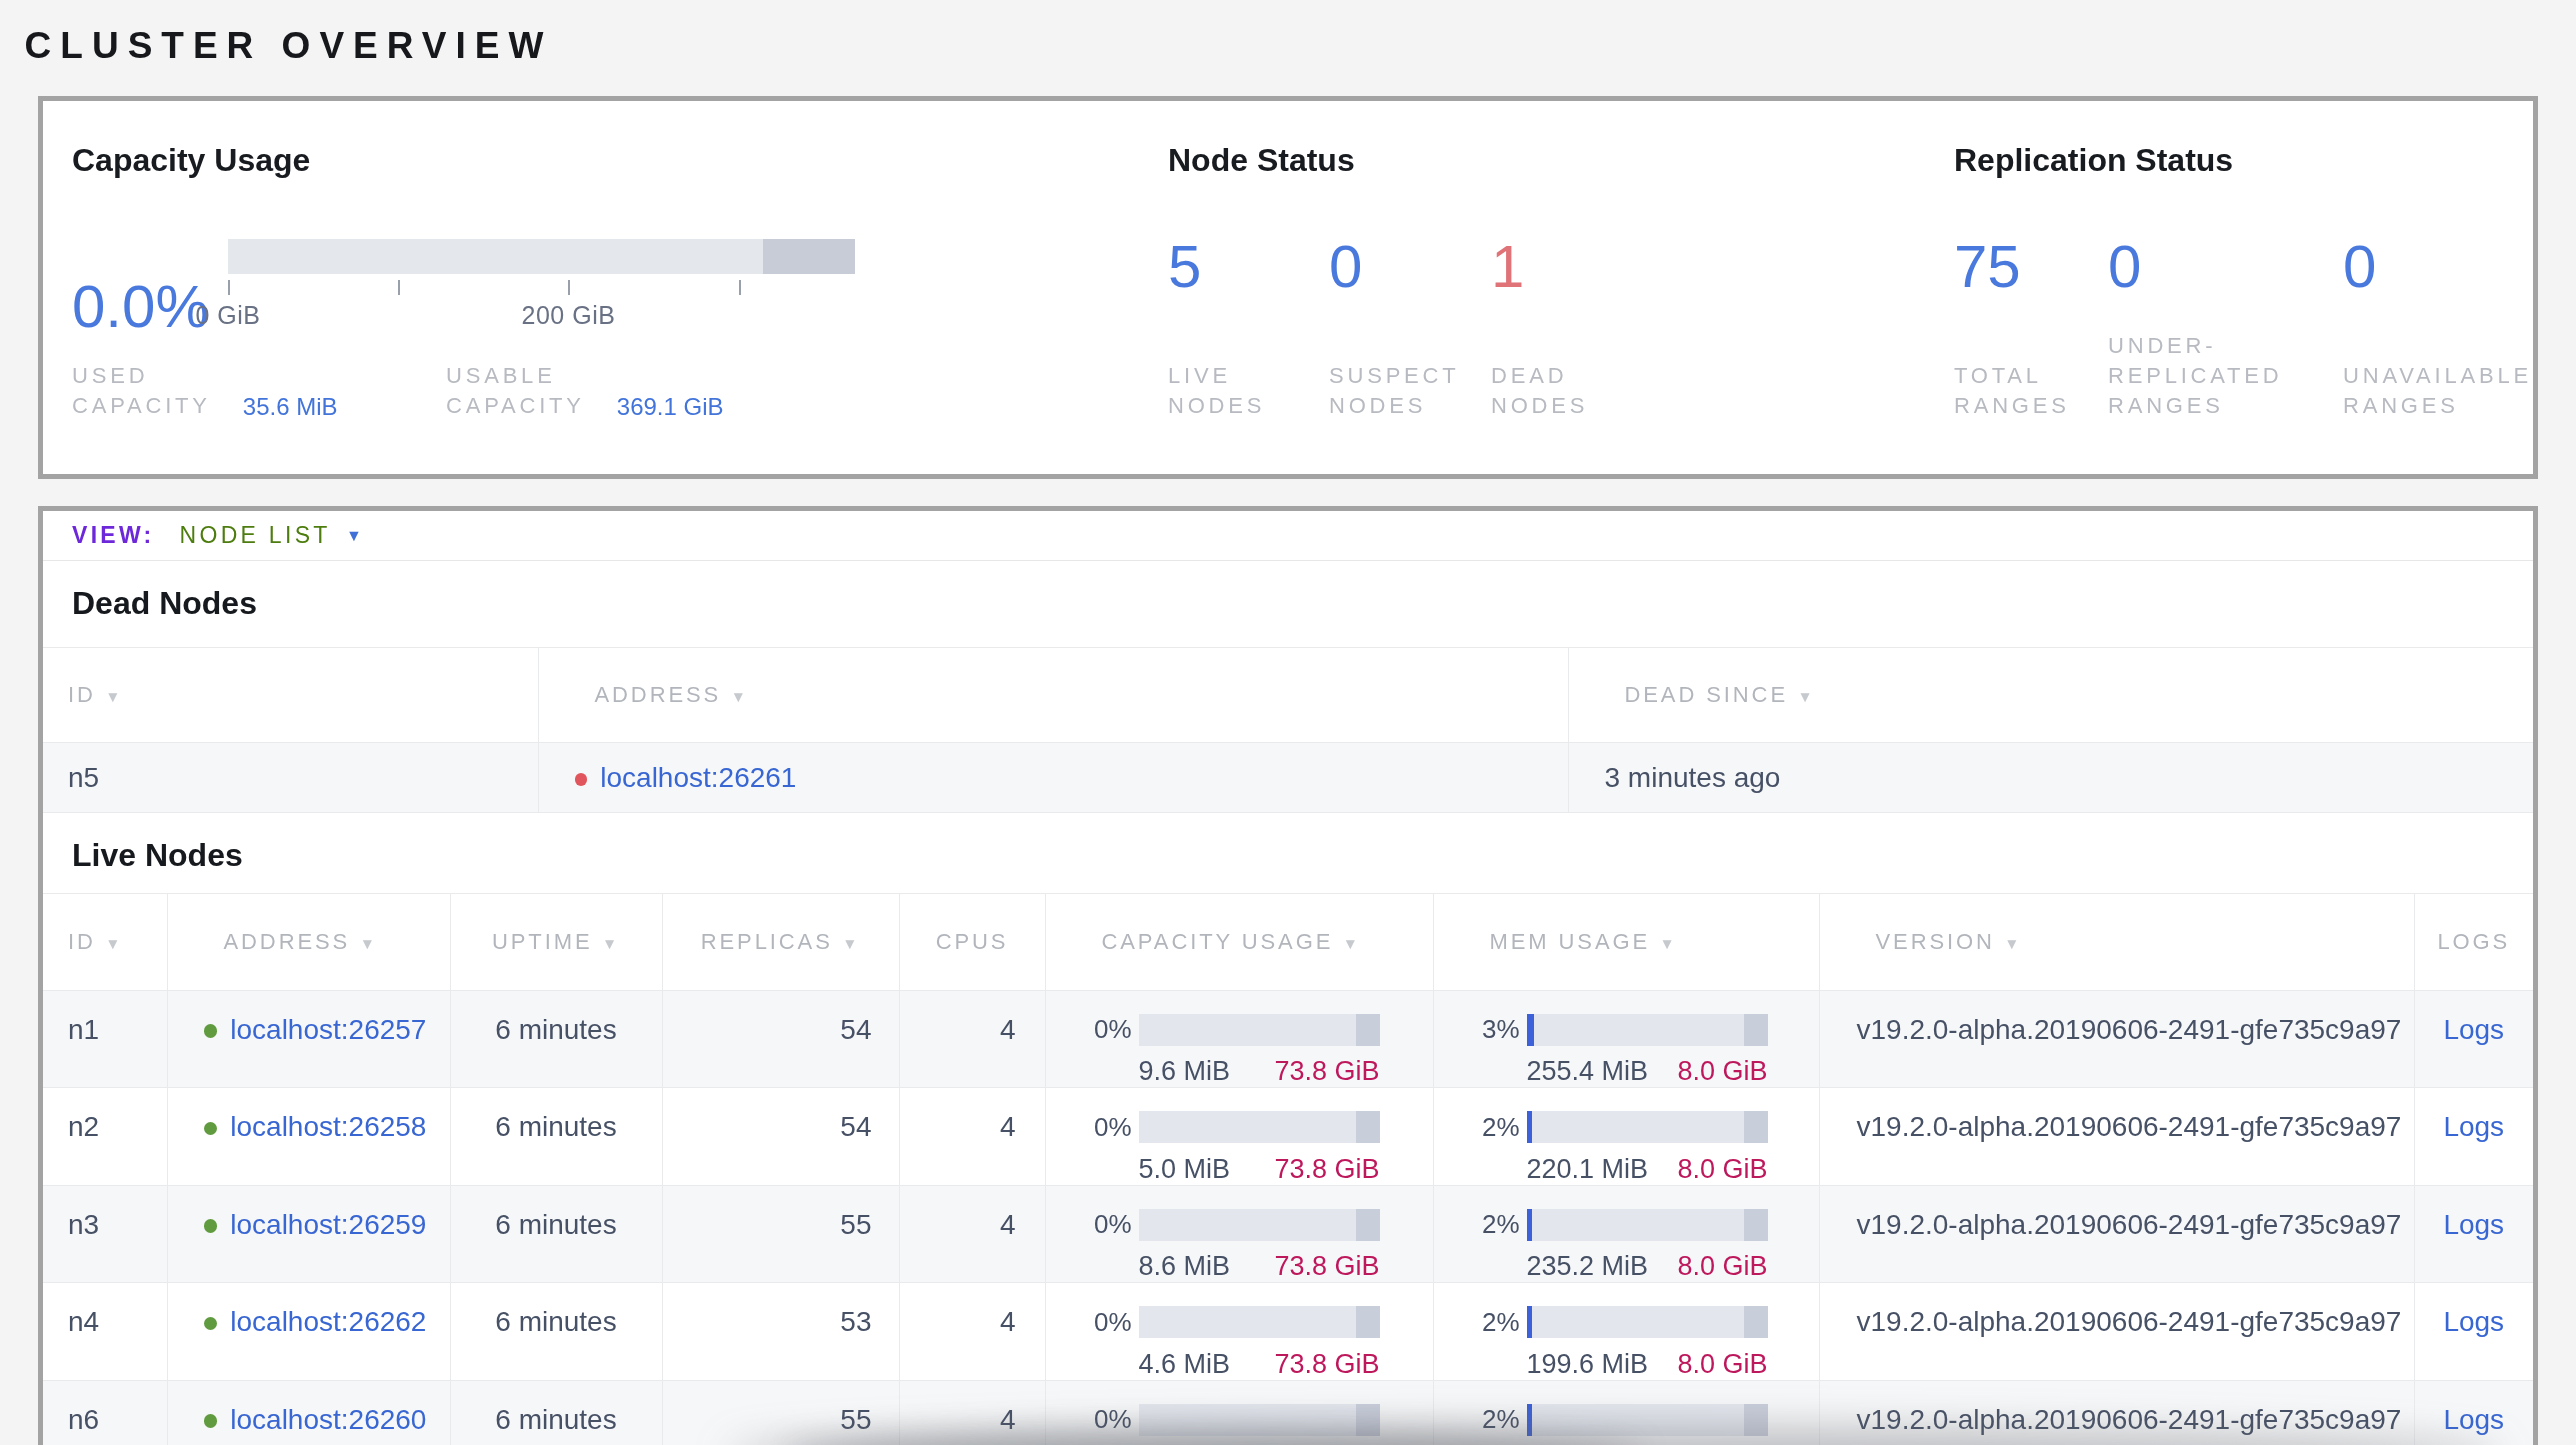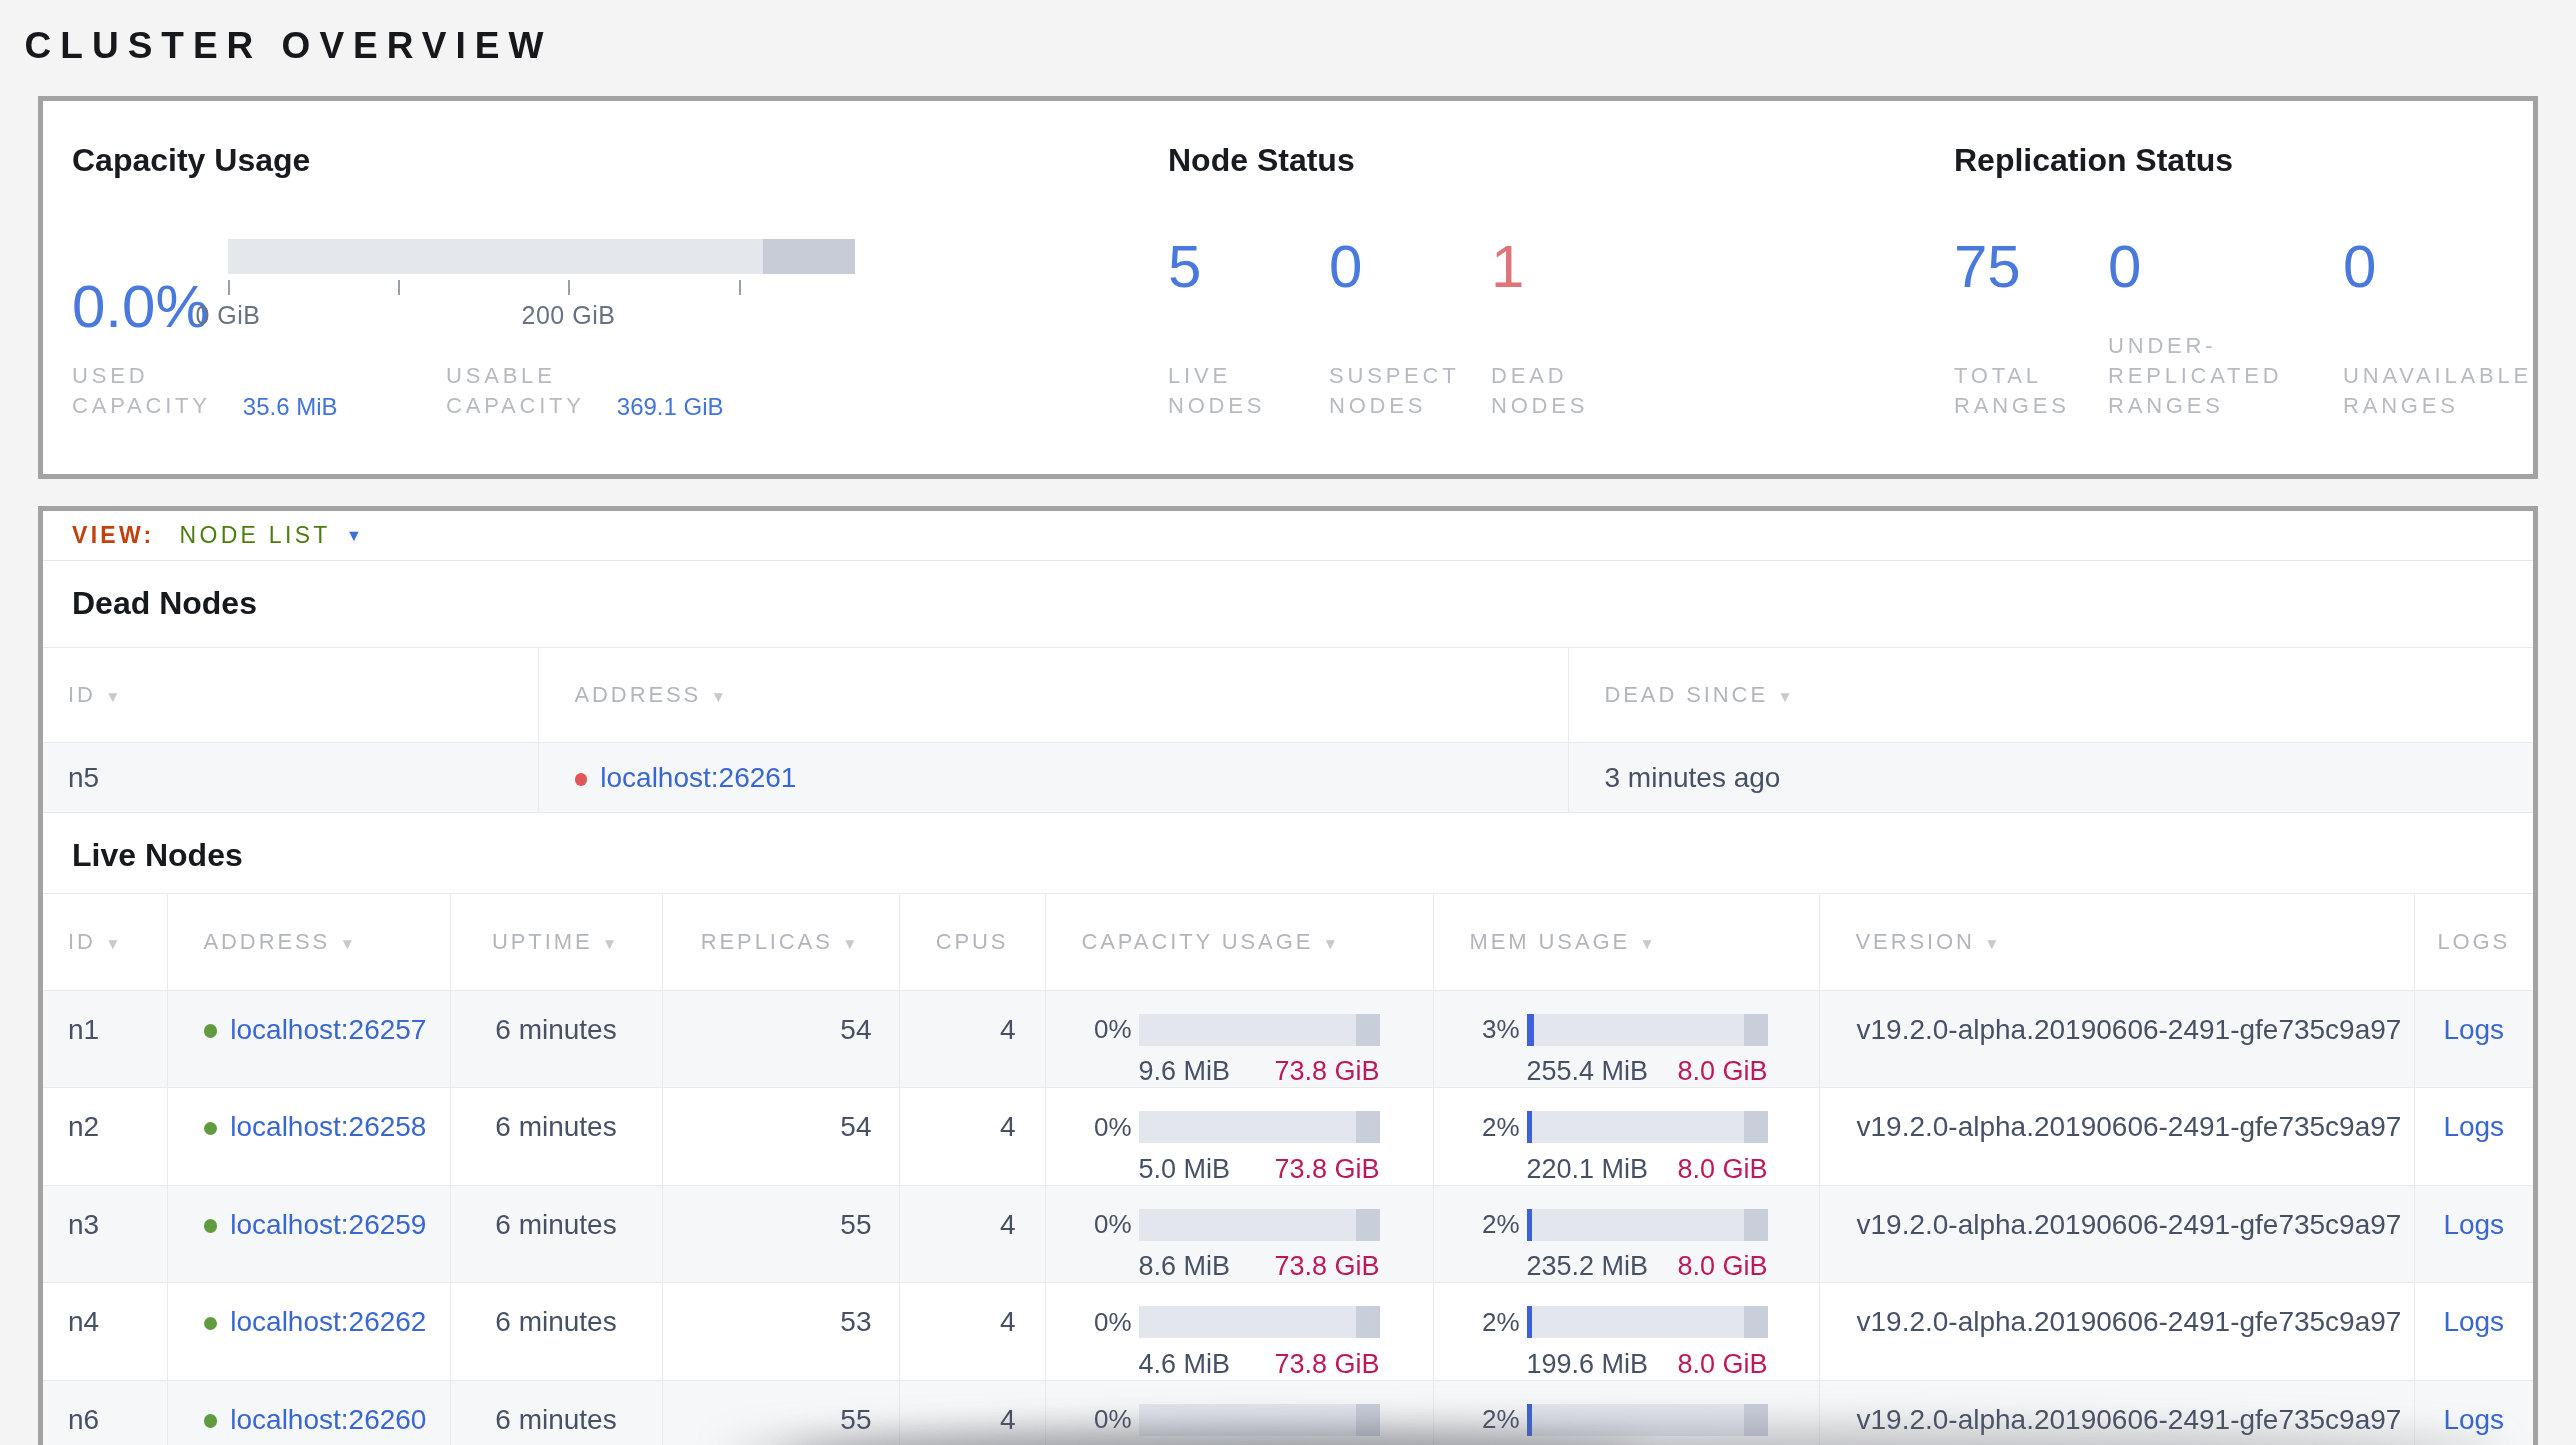--- a/index.html
+++ b/index.html
@@ -66,42 +66,42 @@
   
   .ncol-0 { width:161px; } .ncol-1 { width:162px; } .ncol-2 { flex:1; }
   .rcol-0 { width:154px; } .rcol-1 { width:235px; } .rcol-2 { flex:1; }
 
   
   .table-card { margin-top:27px; }
   .view-bar {
     height:50px; border-bottom:1px solid #e7e7e8;
     display:flex; align-items:center; padding-left:29px;
   }
-  .view-label { font-size:23px; letter-spacing:3.3px; color:#c2410c; font-weight:600; }
+  .view-label { font-size:23px; letter-spacing:3.3px; color:#6d28d9; font-weight:600; }
   .view-select { display:flex; align-items:center; margin-left:25px; cursor:pointer; }
   .view-value { font-size:23px; letter-spacing:3.3px; color:#4d7c0f; font-weight:400; }
   .view-caret { font-size:16px; color:#3f6fd7; margin-left:15.3px; position:relative; top:1px; }
 
   .section-heading {
     font-size:32px; line-height:38px; font-weight:600; color:#16191d;
     margin:23px 0 0 29px;
   }
   .section-heading.dead { margin-top:23px; margin-bottom:25px; }
   .section-heading.live { margin-top:23px; margin-bottom:19px; }
 
   table { border-collapse:collapse; table-layout:fixed; width:100%; }
   th, td { border-right:1px solid #e9eaec; vertical-align:top; text-align:left; }
   th:last-child, td:last-child { border-right:none; }
   thead tr { border-top:1px solid #e9eaec; border-bottom:1px solid #e9eaec; }
   tbody tr { border-bottom:1px solid #e9eaec; }
   tr.shade { background:#f6f7f8; }
 
   th {
     font-size:22px; font-weight:500; letter-spacing:2.9px; color:#b2b6bc;
-    vertical-align:middle; padding-left:36px; white-space:nowrap;
+    vertical-align:middle; padding-left:56px; white-space:nowrap;
   }
   .sort-arrow { font-size:15.3px; color:#c6c9cd; margin-left:9.5px; }
 
   
   .dead-table thead tr { height:95px; }
   .dead-table tbody tr { height:70px; }
   .dead-table td { font-size:28px; padding:19px 0 0 36px; color:#475166; }
   .dead-table th.col-id, .dead-table td.cell-id { padding-left:25px; }
 
   

